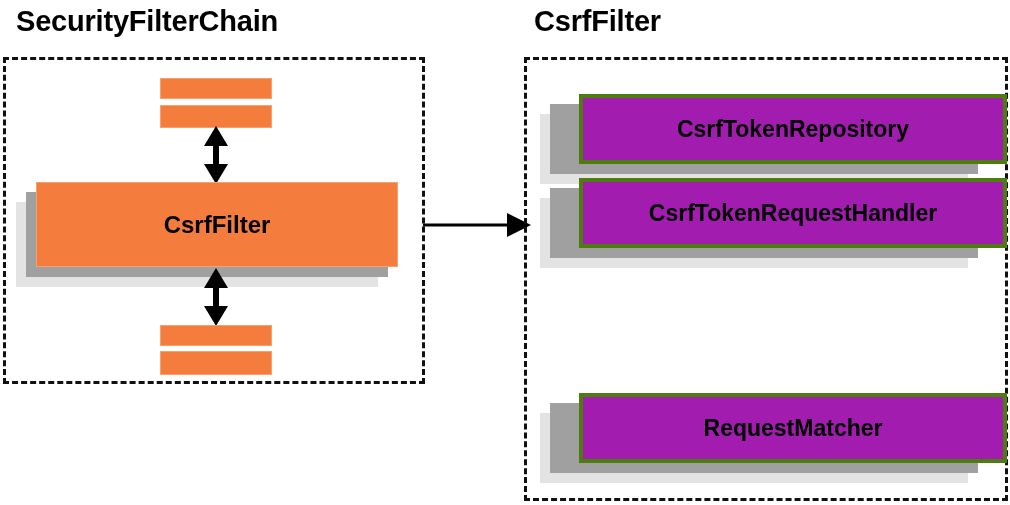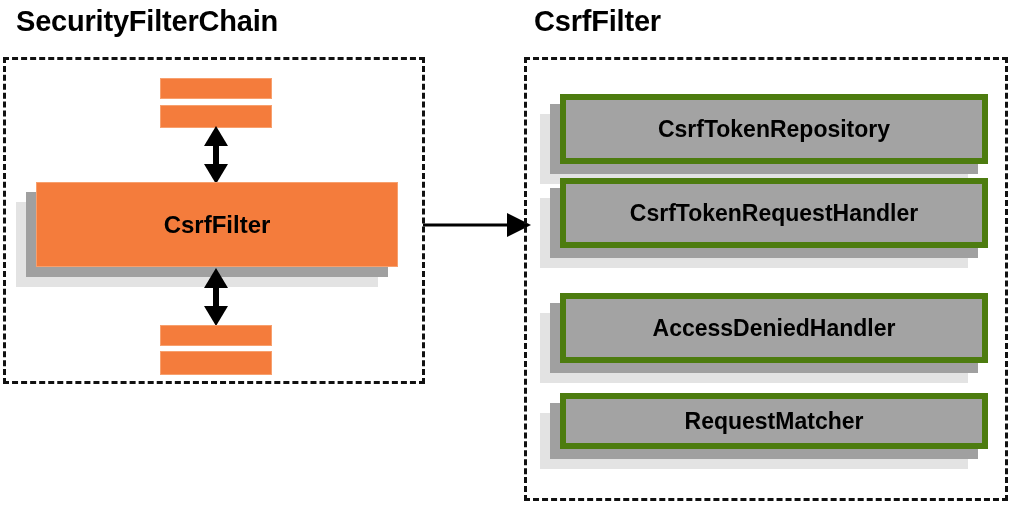--- a/index.html
+++ b/index.html
@@ -84,22 +84,23 @@
 
   
   .stack.orange .face {
     background: #f47c3c;
     border: 1px solid #f7a06e;
   }
   .stack.orange .label { font-size: 24px; }
 
   
   .stack.blue .face {
-    background: #a3a3a3;
-    border: 6px solid #4d7c0f;
+    background: #a21caf;
+    border: 4px solid #4d7c0f;
+    margin-left: 19px;
   }
   .stack.blue .label { font-size: 23px; }
 
   
   .slat {
     position: absolute;
     background: #f47c3c;
     border: 1px solid #f7a06e;
     box-sizing: border-box;
   }
@@ -163,29 +164,22 @@
   </div>
 
   <div class="stack blue" style="left:560px; top:178px; width:428px; height:70px;">
     <div class="shadow-light"></div>
     <div class="shadow-dark"></div>
     <div class="face">
       <span class="label">CsrfTokenRequestHandler</span>
     </div>
   </div>
 
-  <div class="stack blue" style="left:560px; top:293px; width:428px; height:70px;">
-    <div class="shadow-light"></div>
-    <div class="shadow-dark"></div>
-    <div class="face">
-      <span class="label">AccessDeniedHandler</span>
-    </div>
-  </div>
 
-  <div class="stack blue" style="left:560px; top:393px; width:428px; height:56px;">
+  <div class="stack blue" style="left:560px; top:393px; width:428px; height:70px;">
     <div class="shadow-light"></div>
     <div class="shadow-dark"></div>
     <div class="face">
       <span class="label">RequestMatcher</span>
     </div>
   </div>
 
 </div>
 
 </body></html>

